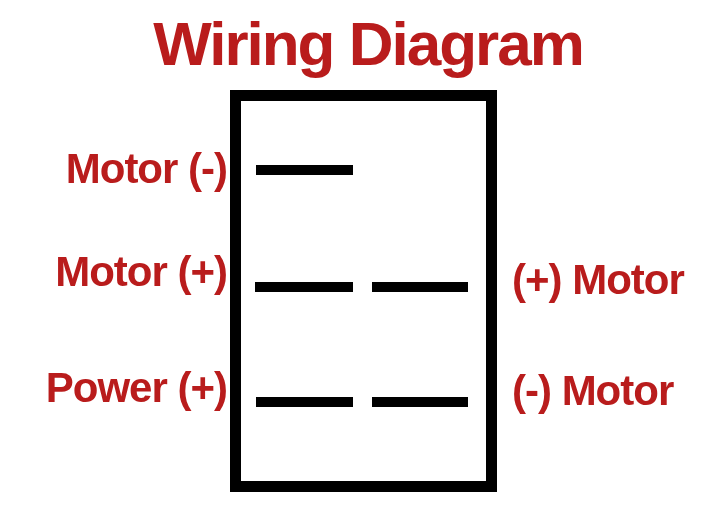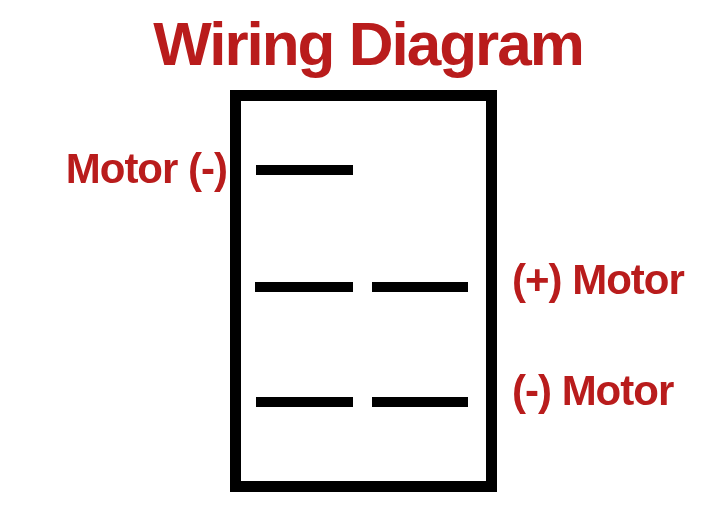--- a/index.html
+++ b/index.html
@@ -85,17 +85,19 @@
 
   <div class="switch-box"></div>
 
   <div class="terminal t-r1-left"></div>
   <div class="terminal t-r2-left"></div>
   <div class="terminal t-r2-right"></div>
   <div class="terminal t-r3-left"></div>
   <div class="terminal t-r3-right"></div>
 
   <div class="pin-label pin-left l-r1">Motor (-)</div>
+  <div class="pin-label pin-left l-r2">Motor (+)</div>
+  <div class="pin-label pin-left l-r3">Power (+)</div>
 
   <div class="pin-label pin-right r-r3">(-) Motor</div>
   <div class="pin-label pin-right r-r2">(+) Motor</div>
 
 </div>
 
 </body></html>

